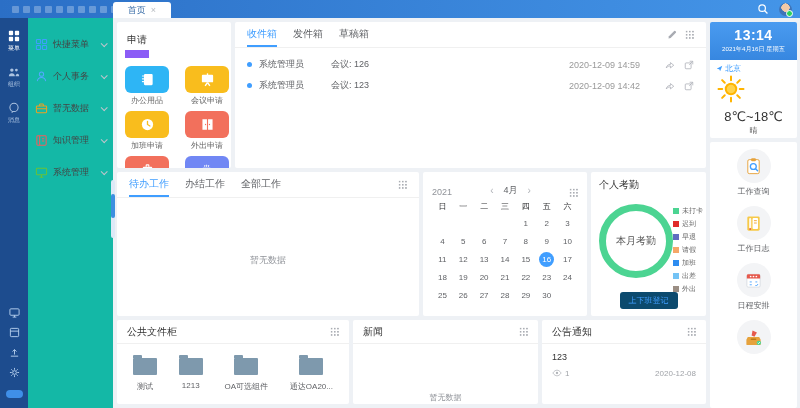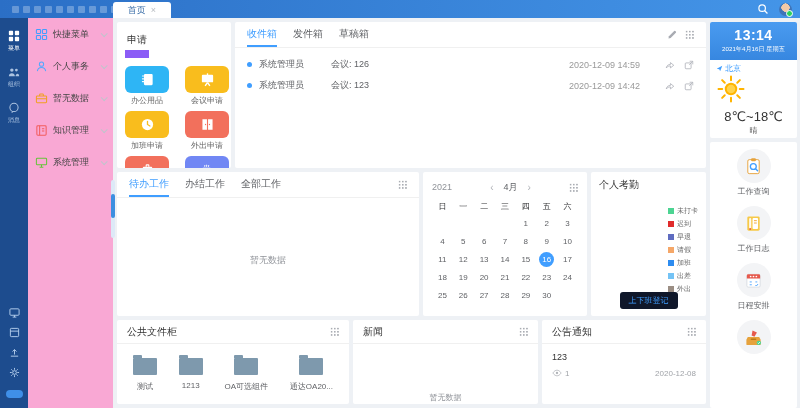--- a/index.html
+++ b/index.html
@@ -25,21 +25,21 @@
   .rail { width:28px; background:#1d4c8e; display:flex; flex-direction:column; align-items:center; padding-top:12px; flex-shrink:0; }
   .rail-item { display:flex; flex-direction:column; align-items:center; margin-bottom:13px; color:#cfe0f5; opacity:.8; cursor:pointer; }
   .rail-item.active { opacity:1; color:#fff; }
   .rail-item .icon { width:12px; height:12px; }
   .rail-label { font-size:7px; transform:scale(.85); margin-top:1px; white-space:nowrap; }
   .rail-spacer { flex:1; }
   .rail-bottom { display:flex; flex-direction:column; align-items:center; gap:9px; color:#b9d2f0; margin-bottom:4px; }
   .rail-bottom .icon { width:11px; height:11px; }
   .rail-pill { width:17px; height:8px; background:#3f8fe8; border-radius:4px; margin:8px 0 10px; }
 
-  .sidebar { width:85px; background:#f9a8d4; padding-top:0; flex-shrink:0; }
+  .sidebar { width:85px; background:#14b8a6; padding-top:10px; flex-shrink:0; }
   .side-item { display:flex; align-items:center; height:32px; padding:0 7px; cursor:pointer; }
   .side-item .icon { width:13px; height:13px; margin-right:5px; }
   .side-label { font-size:9px; color:#444; flex:1; white-space:nowrap; }
   .chevron { width:5px; height:5px; border-right:1px solid #c0c4cc; border-bottom:1px solid #c0c4cc; transform:rotate(45deg) translateY(-1px); }
 
   .vtrack { position:absolute; left:111px; top:162px; width:4px; height:58px; background:#dde9f7; border-radius:2px; z-index:6; }
   .vthumb { position:absolute; left:111px; top:176px; width:4px; height:24px; background:#3d8fe0; border-radius:2px; z-index:7; }
 
   .main { flex:1; padding:4px; display:flex; flex-direction:column; gap:4px; min-width:0; }
   .row { display:flex; gap:4px; }
@@ -73,39 +73,39 @@
   .subject { flex:1; }
   .mdate { color:#999; margin-right:16px; }
   .ricon { width:10px; height:10px; margin-left:9px; cursor:pointer; }
 
   
   .panel-work { width:302px; flex-shrink:0; }
   .empty-text { position:absolute; left:0; right:0; top:57%; text-align:center; font-size:9px; color:#909399; }
 
   
   .panel-cal { width:164px; flex-shrink:0; padding:5px 9px; }
-  .cal-head { display:flex; align-items:center; height:20px; font-size:9px; color:#909399; }
+  .cal-head { display:flex; align-items:flex-end; height:20px; font-size:9px; color:#909399; }
   .cal-nav { display:flex; align-items:center; gap:10px; margin:0 auto; }
   .cal-arrow { color:#b0b3b8; font-size:10px; cursor:pointer; }
   .cal-month { color:#606266; }
   .cal-grid { display:grid; grid-template-columns:repeat(7,1fr); row-gap:1px; text-align:center; margin-top:3px; }
   .cal-wd { font-size:8px; color:#303133; height:14px; line-height:14px; }
   .cal-day { font-size:8px; color:#606266; height:17px; line-height:17px; cursor:pointer; }
   .cal-day .dnum { display:inline-block; width:15px; height:15px; line-height:15px; border-radius:50%; }
   .cal-day.sel .dnum { background:#409eff; color:#fff; }
 
   
   .panel-att { flex:1; min-width:0; padding:6px 8px; }
   .att-title { font-size:10px; color:#333; height:18px; }
   .att-body { display:flex; margin-top:8px; }
   .ring { width:74px; height:74px; border:7px solid #4cd492; border-radius:50%; display:flex; align-items:center; justify-content:center; font-size:10px; color:#555; flex-shrink:0; }
   .legend { margin-left:auto; display:flex; flex-direction:column; gap:3px; padding-top:2px; }
   .leg { display:flex; align-items:center; font-size:7px; color:#666; white-space:nowrap; }
   .leg i { width:6px; height:6px; margin-right:3px; flex-shrink:0; }
-  .att-btn { position:absolute; bottom:7px; left:50%; transform:translateX(-50%); background:#0f172a; color:#409eff; font-size:8px; padding:3px 9px; border-radius:3px; border:none; white-space:nowrap; cursor:pointer;font-family:Liberation Serif, serif; }
+  .att-btn { position:absolute; bottom:7px; left:50%; transform:translateX(-50%); background:#0c4a6e; color:#409eff; font-size:8px; padding:3px 9px; border-radius:3px; border:none; white-space:nowrap; cursor:pointer;font-family:Liberation Serif, serif; }
 
   
   .rightcol { width:90px; flex-shrink:0; padding:4px 3px 0 0; display:flex; flex-direction:column; gap:4px; }
   .clock-card { height:116px; background:#fff; border-radius:2px; overflow:hidden; flex-shrink:0; }
   .clock-head { background:linear-gradient(180deg,#4a9bf0,#3787e0); color:#fff; text-align:center; padding:5px 2px 6px; }
   .time { font-size:14px; font-weight:bold; letter-spacing:.5px; }
   .cdate { font-size:6.5px; margin-top:2px; white-space:nowrap; transform:scale(.95); }
   .clock-body { padding:3px 6px 0; }
   .city { display:flex; align-items:center; gap:2px; font-size:8px; color:#409eff; }
   .city .icon { width:7px; height:7px; }
@@ -492,20 +492,23 @@
             <span class="cal-day"><span class="dnum">27</span></span>
             <span class="cal-day"><span class="dnum">28</span></span>
             <span class="cal-day"><span class="dnum">29</span></span>
             <span class="cal-day"><span class="dnum">30</span></span>
           </div>
       </section>
 
       <section class="panel panel-att">
         <div class="att-title">个人考勤</div>
         <div class="att-body">
+          <div class="ring" style="border-color: rgb(76, 212, 146);">
+            <span>本月考勤</span>
+          </div>
           <div class="legend">
               <span class="leg"><i style="background:#4cd492;"></i>未打卡</span>
               <span class="leg"><i style="background:#e02b2b;"></i>迟到</span>
               <span class="leg"><i style="background:#5f6cc0;"></i>早退</span>
               <span class="leg"><i style="background:#f5a768;"></i>请假</span>
               <span class="leg"><i style="background:#2d8cf0;"></i>加班</span>
               <span class="leg"><i style="background:#74c3f5;"></i>出差</span>
               <span class="leg"><i style="background:#9b8e84;"></i>外出</span>
             </div>
         </div>

